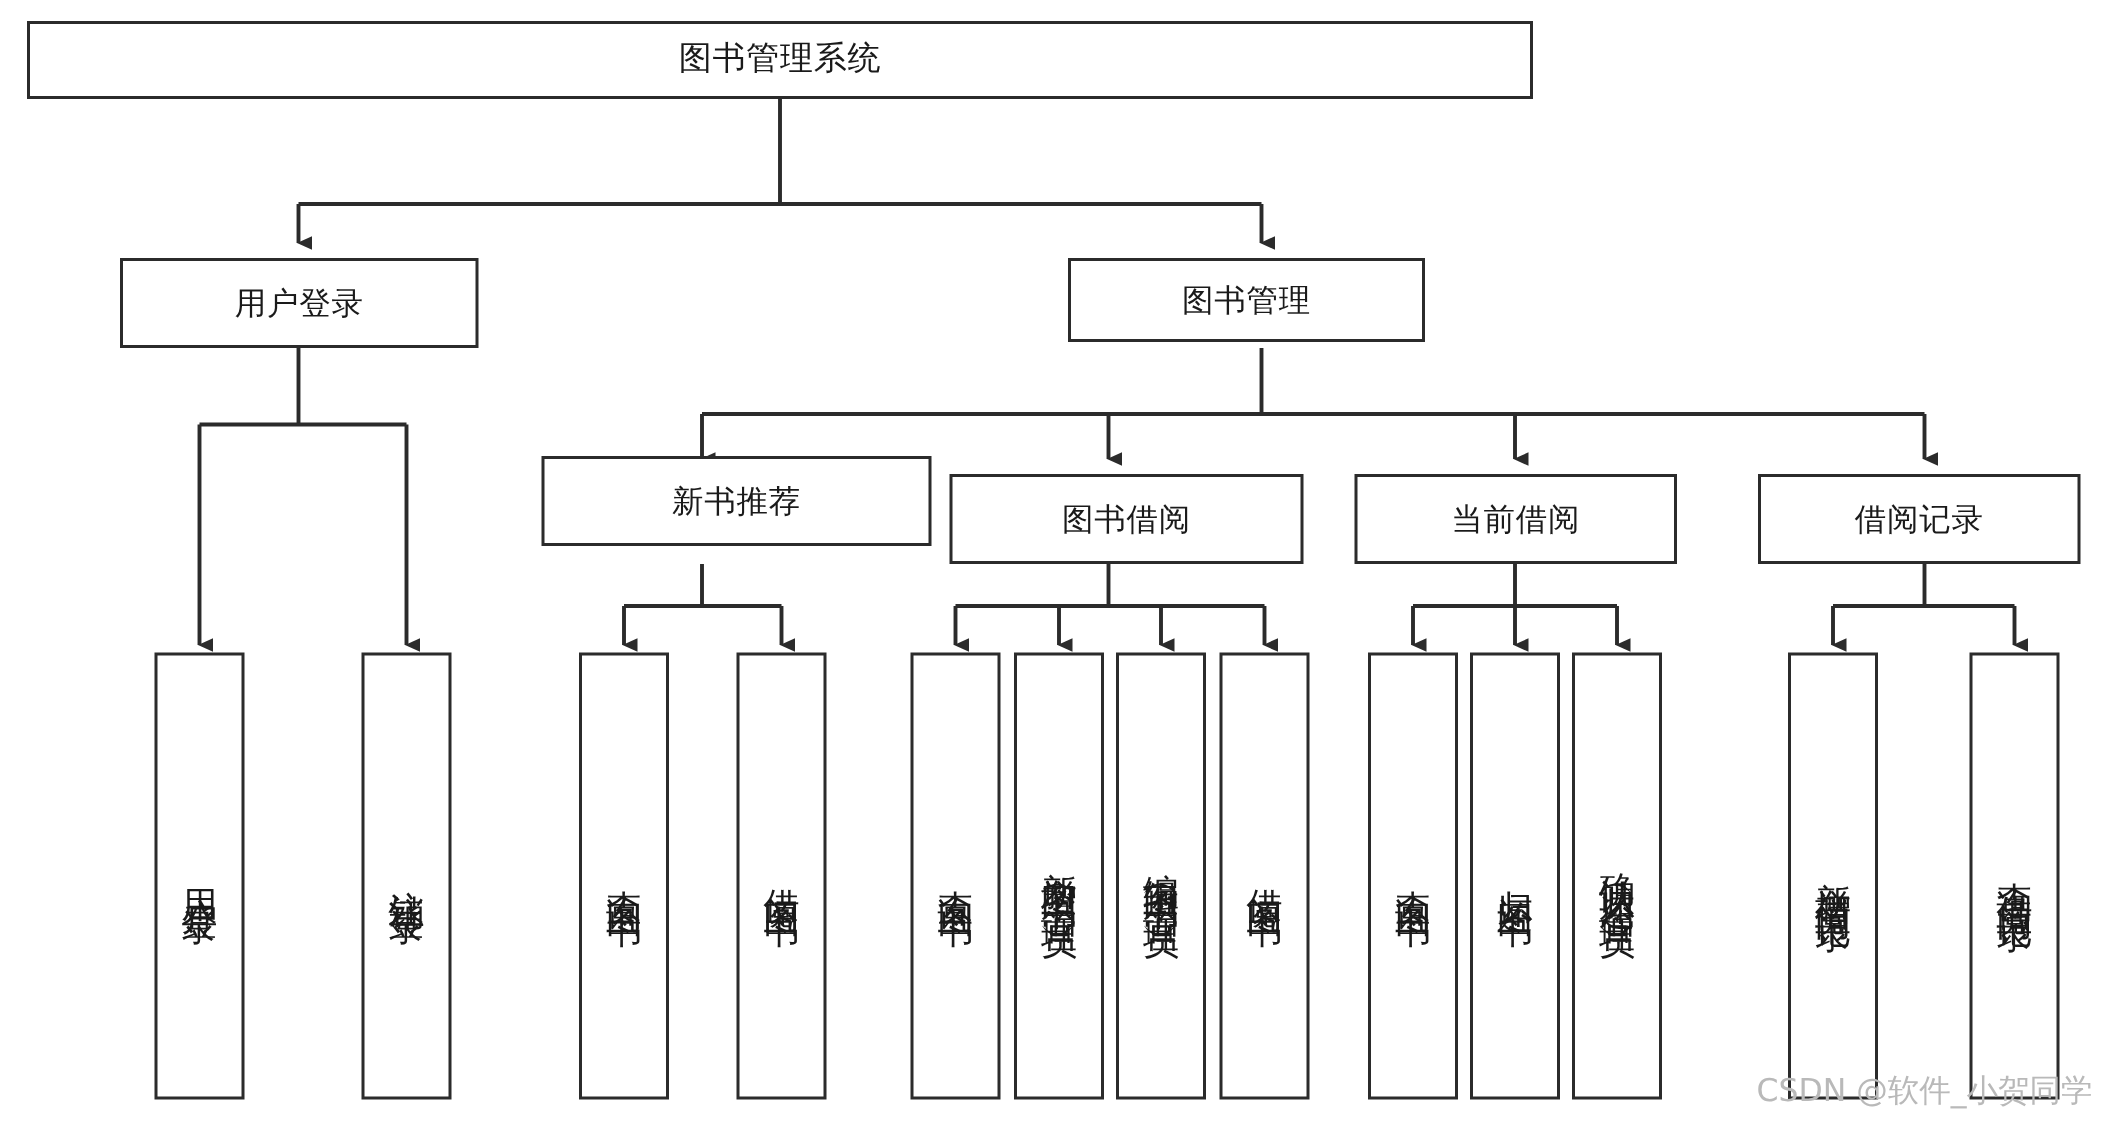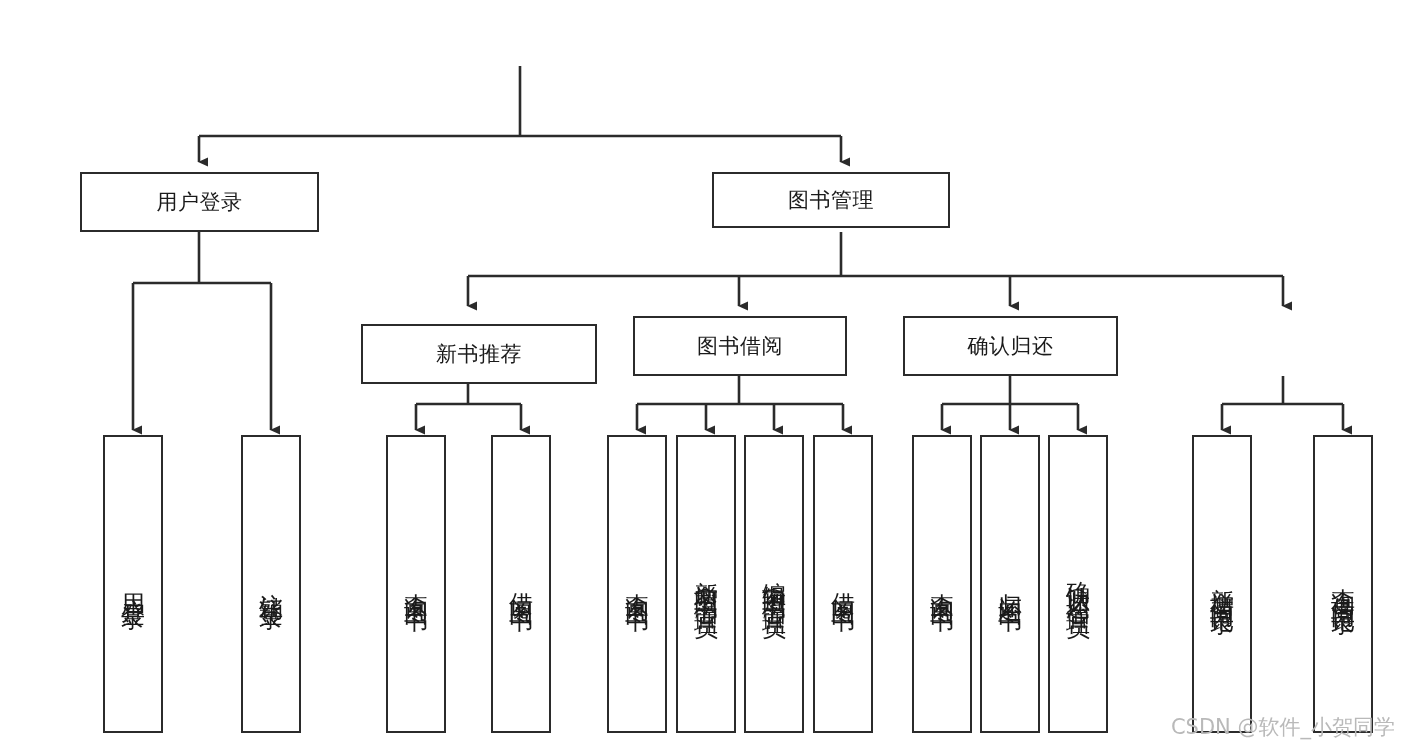--- a/index.html
+++ b/index.html
@@ -117,41 +117,47 @@
       <path d="M1010,404 L1010,430" marker-end="url(#arrow)"></path>
       <path d="M1078,404 L1078,430" marker-end="url(#arrow)"></path>
 
       <path d="M1283,376 L1283,404"></path>
       <path d="M1222,404 L1343,404"></path>
       <path d="M1222,404 L1222,430" marker-end="url(#arrow)"></path>
       <path d="M1343,404 L1343,430" marker-end="url(#arrow)"></path>
     </g>
   </svg>
 
+  <div class="node root horiz" style="left:18px; top:14px; width:1004px; height:52px;">
+    <span class="label">图书管理系统</span>
+  </div>
 
   <div class="node horiz" style="left:80px; top:172px; width:239px; height:60px;">
     <span class="label">用户登录</span>
   </div>
 
   <div class="node horiz" style="left:712px; top:172px; width:238px; height:56px;">
     <span class="label">图书管理</span>
   </div>
 
-  <div class="node horiz" style="left:361px; top:324px; width:236px; height:60px;">
+  <div class="node horiz" style="left:361px; top:304px; width:260px; height:60px;">
     <span class="label">新书推荐</span>
   </div>
 
-  <div class="node horiz" style="left:633px; top:316px; width:214px; height:60px;">
+  <div class="node horiz" style="left:633px; top:316px; width:236px; height:60px;">
     <span class="label">图书借阅</span>
   </div>
 
   <div class="node horiz" style="left:903px; top:316px; width:215px; height:60px;">
-    <span class="label">确认归还</span>
-  </div>
-
+    <span class="label">当前借阅</span>
+  </div>
+
+  <div class="node horiz" style="left:1172px; top:316px; width:215px; height:60px;">
+    <span class="label">借阅记录</span>
+  </div>
 
   <div class="node vert" style="left:103px; top:435px; width:60px; height:298px;">
     <span class="label">用户登录</span>
   </div>
 
   <div class="node vert" style="left:241px; top:435px; width:60px; height:298px;">
     <span class="label">注销登录</span>
   </div>
 
   <div class="node vert" style="left:386px; top:435px; width:60px; height:298px;">

